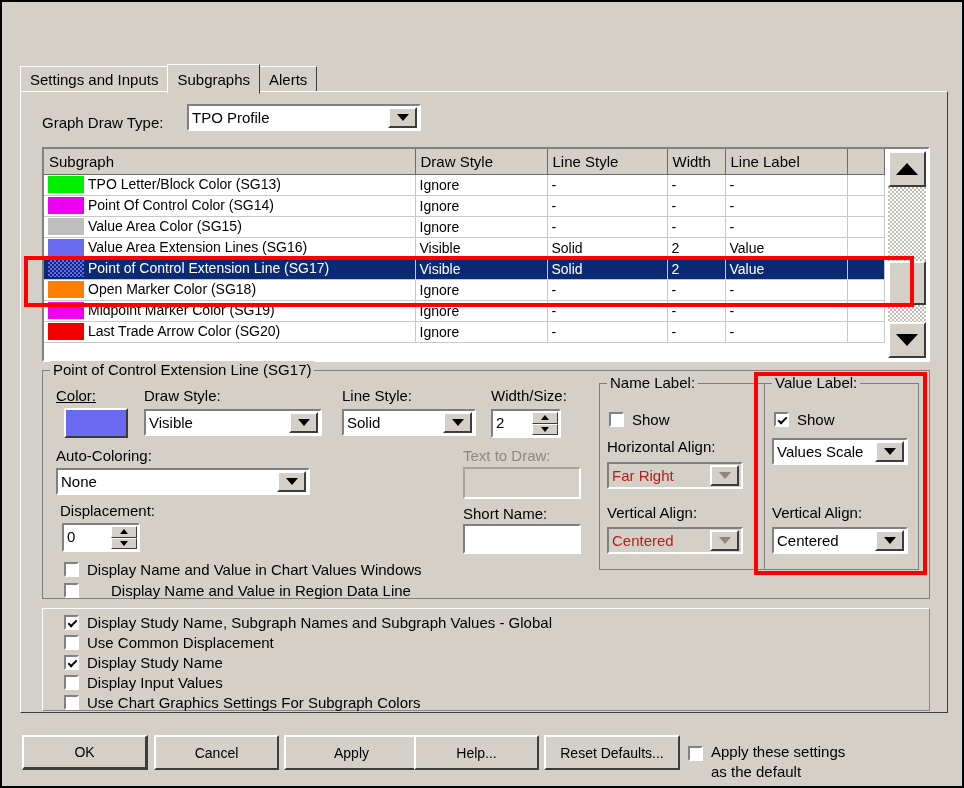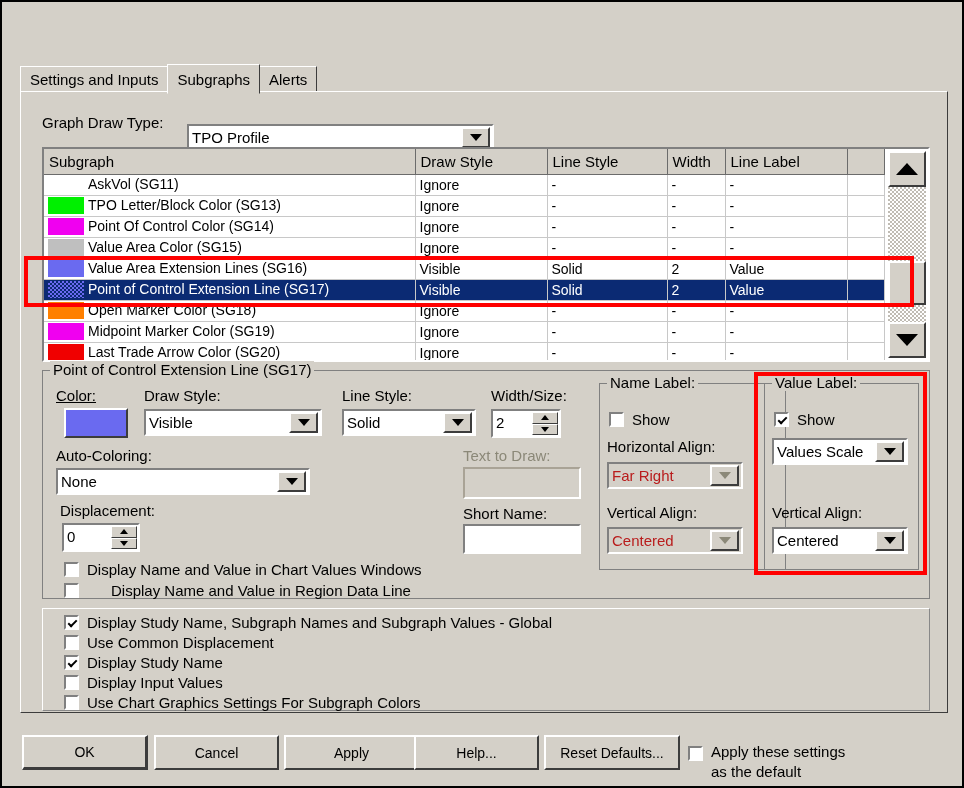--- a/index.html
+++ b/index.html
@@ -193,21 +193,21 @@
 
   <div class="tabstrip">
     <div class="tab">Settings and Inputs</div>
     <div class="tab active">Subgraphs</div>
     <div class="tab">Alerts</div>
   </div>
 
   <div class="tabpage"></div>
 
   <div class="lbl" style="position:absolute;left:40px;top:112px;">Graph Draw Type:</div>
-  <div class="combo" style="left:185px;top:122px;width:307px;">
+  <div class="combo" style="left:185px;top:102px;width:234px;">
     <div class="val">TPO Profile</div>
     <div class="arrowbtn">
         <i class="tri-d"></i>
       </div>
   </div>
 
   <div class="tblwrap">
     <table class="sg" id="sgtable">
       <colgroup>
         <col style="width:371px">
@@ -222,28 +222,20 @@
             <th>Subgraph</th>
             <th>Draw Style</th>
             <th>Line Style</th>
             <th>Width</th>
             <th>Line Label</th>
             <th></th>
           </tr>
         </thead>
       <tbody>
           <tr>
-            <td><span class="swatch"></span><span class="swname">AskVol (SG11)</span></td>
-            <td>Ignore</td>
-            <td>-</td>
-            <td>-</td>
-            <td>-</td>
-            <td></td>
-          </tr>
-          <tr>
             <td><span class="swatch" style="background: rgb(0, 240, 0);"></span><span class="swname">TPO Letter/Block Color (SG13)</span></td>
             <td>Ignore</td>
             <td>-</td>
             <td>-</td>
             <td>-</td>
             <td></td>
           </tr>
           <tr>
             <td><span class="swatch" style="background: rgb(240, 0, 240);"></span><span class="swname">Point Of Control Color (SG14)</span></td>
             <td>Ignore</td>
@@ -381,21 +373,21 @@
 
   <div class="chk" style="left:62px;top:559px;">
     <span class="chkbox" id="sgchk0"></span>
     <span class="ctext">Display Name and Value in Chart Values Windows</span>
   </div>
   <div class="chk" style="left:62px;top:580px;gap:24px;">
     <span class="chkbox" id="sgchk1"></span>
     <span class="ctext">Display Name and Value in Region Data Line</span>
   </div>
 
-  <div class="group" style="left:597px;top:381px;width:187px;height:187px;">
+  <div class="group" style="left:597px;top:381px;width:166px;height:187px;">
     <div class="gtitle">Name Label:</div>
   </div>
   <div class="chk" style="left:607px;top:409px;">
     <span class="chkbox" id="nlshow"></span>
     <span class="ctext">Show</span>
   </div>
   <div class="lbl" style="position:absolute;left:605px;top:436px;">Horizontal Align:</div>
   <div class="combo dim" style="left:605px;top:460px;width:136px;">
     <div class="val">Far Right</div>
     <div class="arrowbtn">

